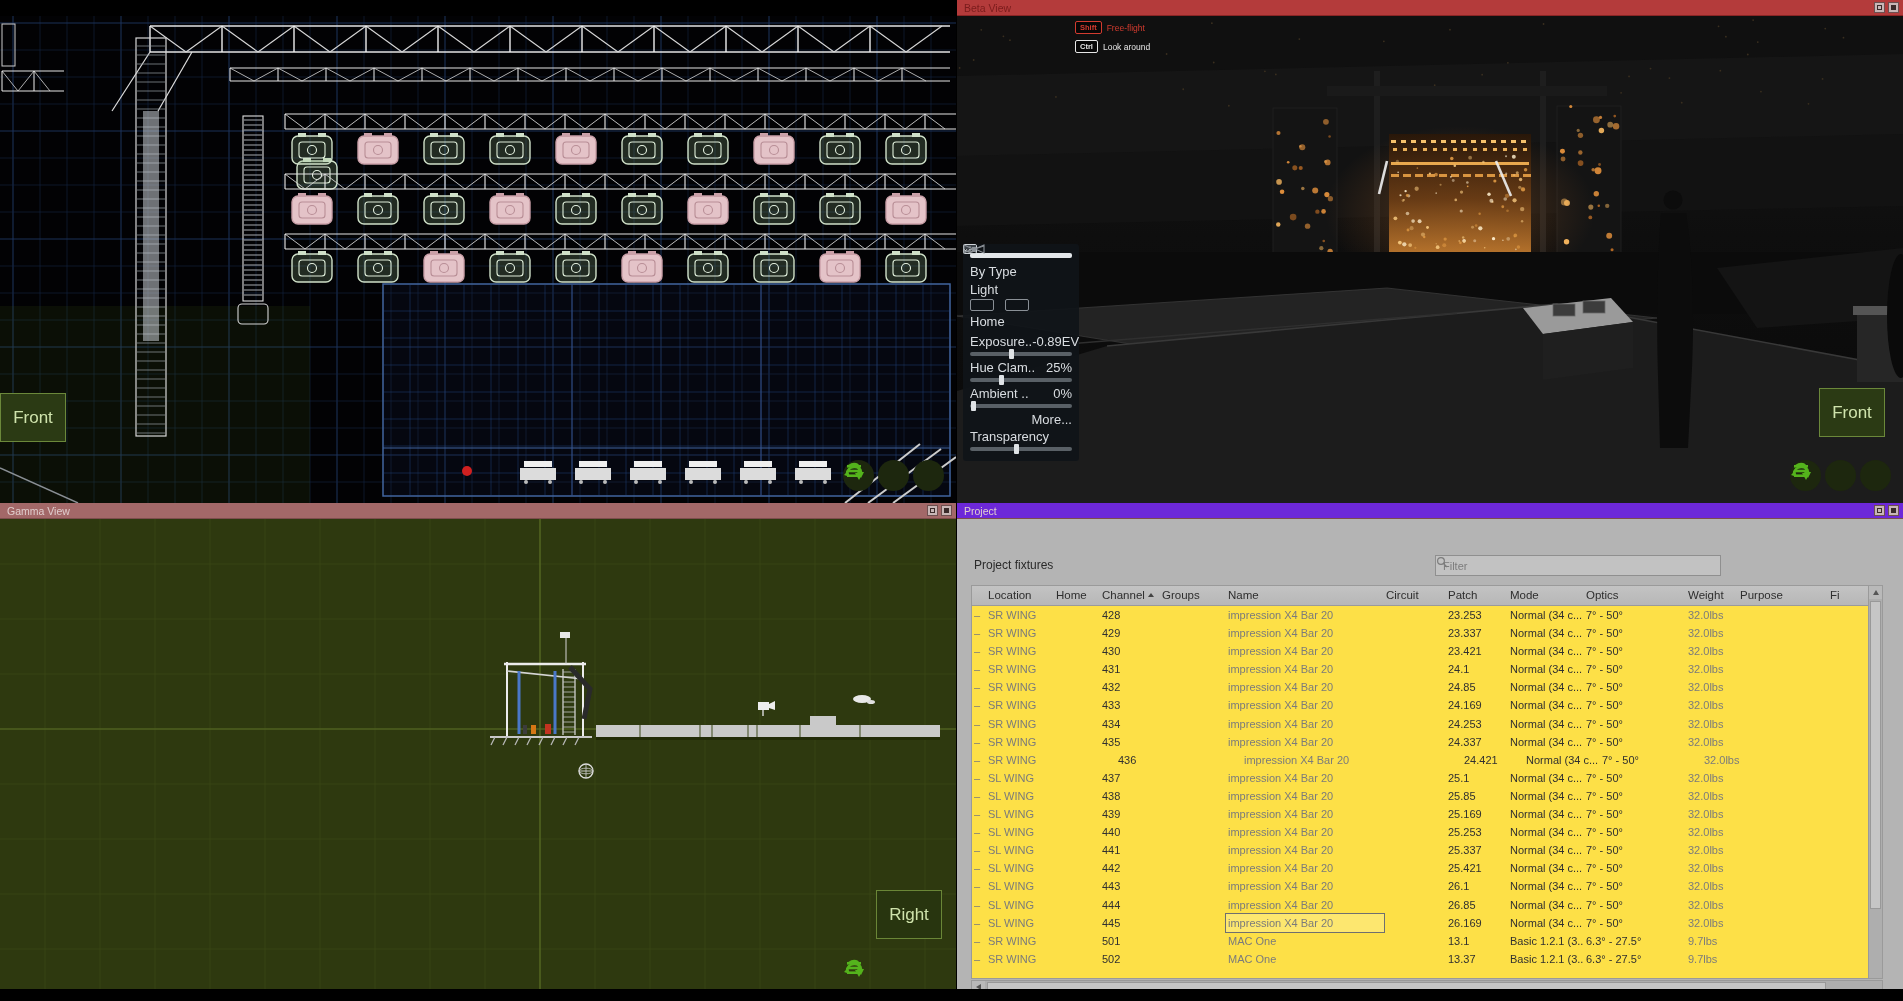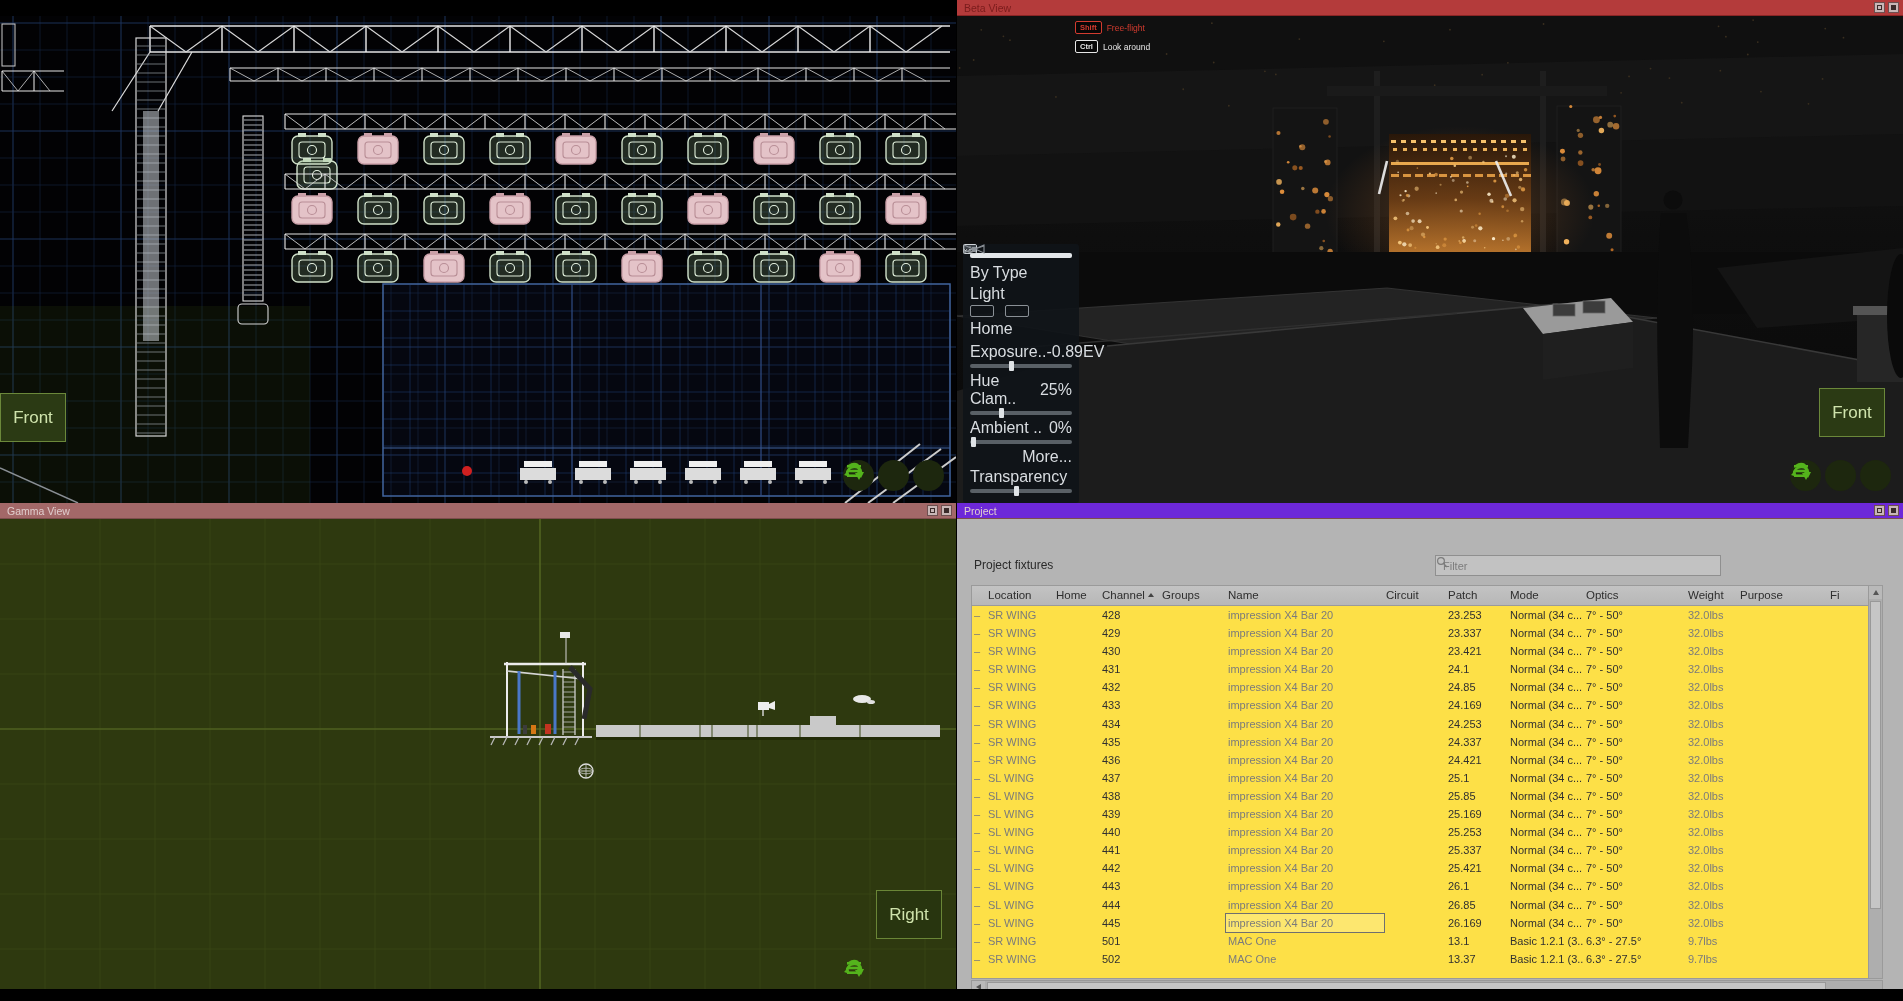--- a/index.html
+++ b/index.html
@@ -26,21 +26,21 @@
   .nav-btn{width:31px;height:31px;border-radius:50%;background:#1d270e;border:none;padding:0;
            display:flex;align-items:center;justify-content:center;cursor:pointer;}
 
   
   .beta-bg{position:absolute;inset:0;background:linear-gradient(#181818,#0e0e0e 45%,#090909);}
   .hints{position:absolute;left:118px;top:5px;}
   .hint{display:flex;align-items:center;gap:5px;margin-bottom:6px;font-size:8.5px;}
   .kbd{display:inline-block;padding:0 4px;height:11px;line-height:11px;border-radius:2px;
        border:1px solid currentColor;background:rgba(0,0,0,.55);font-size:7.5px;font-weight:bold;}
   .ov{position:absolute;left:6px;top:228px;width:116px;background:rgba(16,20,24,.9);
-      border-radius:3px;padding:4px 7px 6px;color:#d9dde1;font-size:16px;box-sizing:border-box;}
+      border-radius:3px;padding:4px 7px 6px;color:#d9dde1;font-size:13px;box-sizing:border-box;}
   .ov-row{display:flex;align-items:center;gap:5px;margin:2px 0;}
   .ov-spread{display:flex;justify-content:space-between;align-items:center;margin-top:3px;}
   .ov-slider{height:4px;background:#596066;border-radius:2px;position:relative;margin:3px 0 4px;}
   .ov-slider.full{background:#e3e7ea;height:5px;flex:1;}
   .ov-thumb{position:absolute;top:-3px;width:5px;height:10px;background:#dfe3e6;border-radius:1px;}
   .ov-iconbox{width:22px;height:10px;border:1px solid #8a9096;border-radius:2px;
               display:inline-flex;align-items:center;justify-content:center;margin-right:6px;}
   .ov-more{text-align:right;margin:2px 0;}
 
   
@@ -1362,21 +1362,21 @@
               <span class="tcell dark" style="width: 62px;">24.337</span>
               <span class="tcell dark" style="width: 76px;">Normal (34 c...</span>
               <span class="tcell dark" style="width: 102px;">7° - 50°</span>
               <span class="tcell dim" style="width: 52px;">32.0lbs</span>
               <span class="tcell dim" style="width: 90px;"></span>
             </div>
             <div class="trow">
               <span class="tcell dim" style="width: 14px;">–</span>
               <span class="tcell dim" style="width: 68px;">SR WING</span>
               <span class="tcell dim" style="width: 46px;"></span>
-              <span class="tcell dark" style="width: 60px;">436</span>
+              <span class="tcell dark" style="width: 60px; margin-left: 16px;">436</span>
               <span class="tcell dim" style="width: 66px;"></span>
               <span class="tcell dim" style="width: 158px;">impression X4 Bar 20</span>
               <span class="tcell dim" style="width: 62px;"></span>
               <span class="tcell dark" style="width: 62px;">24.421</span>
               <span class="tcell dark" style="width: 76px;">Normal (34 c...</span>
               <span class="tcell dark" style="width: 102px;">7° - 50°</span>
               <span class="tcell dim" style="width: 52px;">32.0lbs</span>
               <span class="tcell dim" style="width: 90px;"></span>
             </div>
             <div class="trow">

